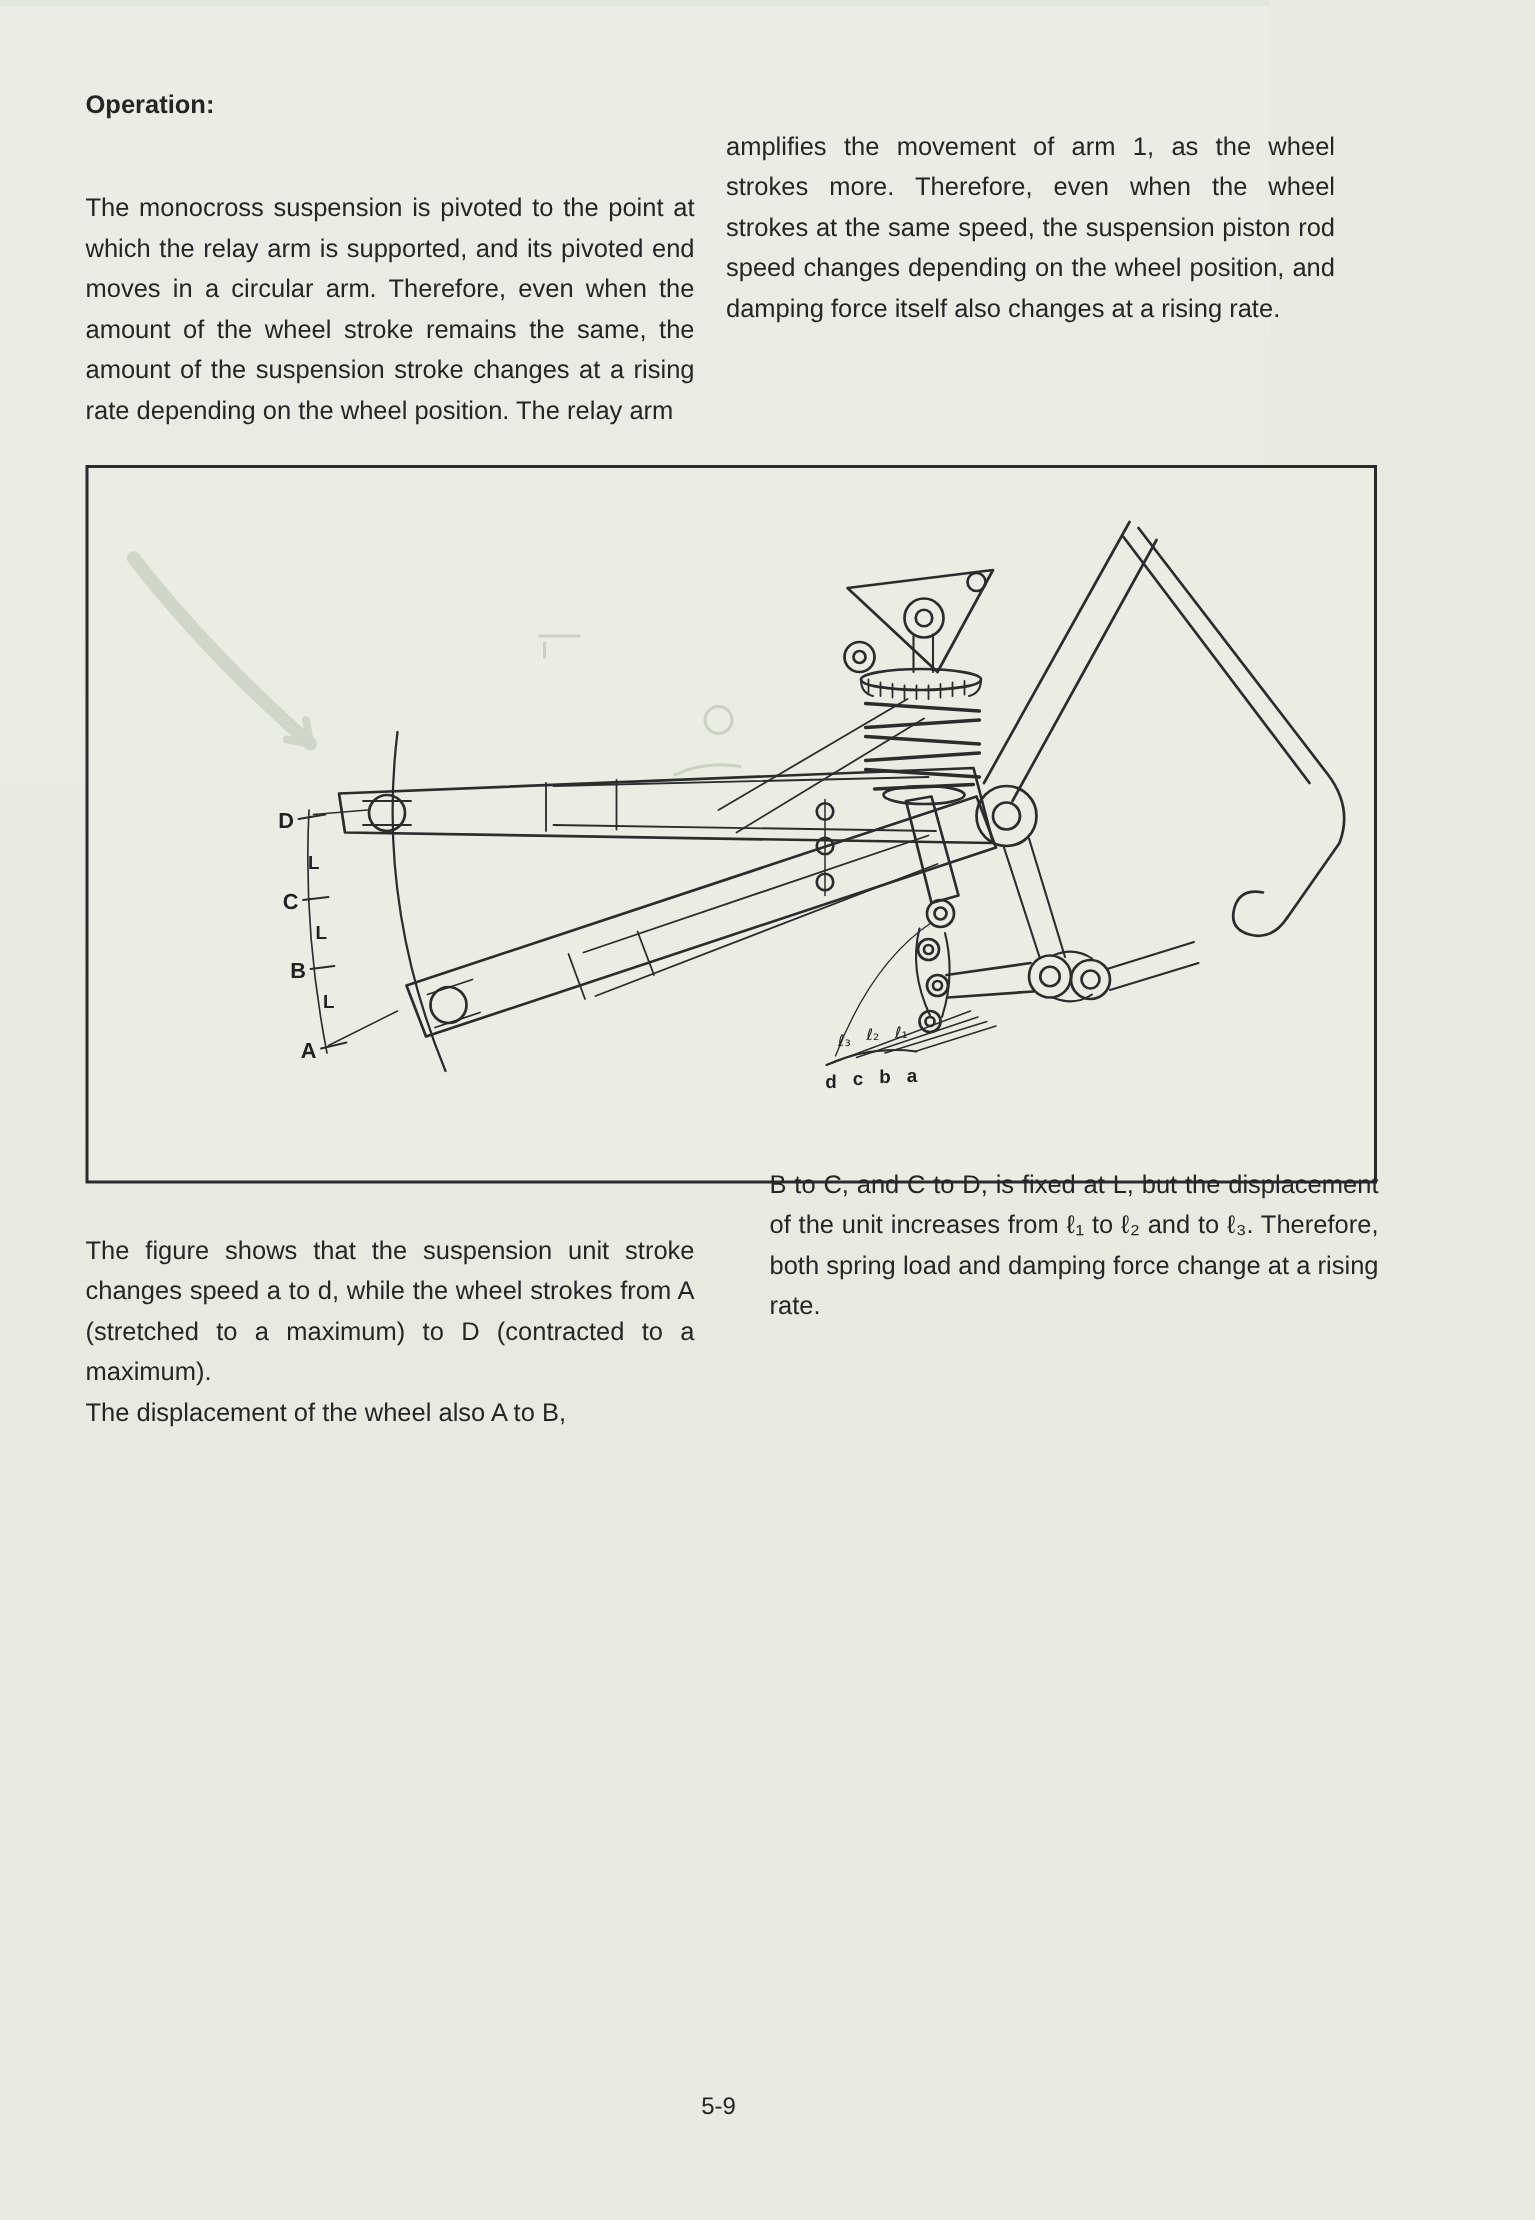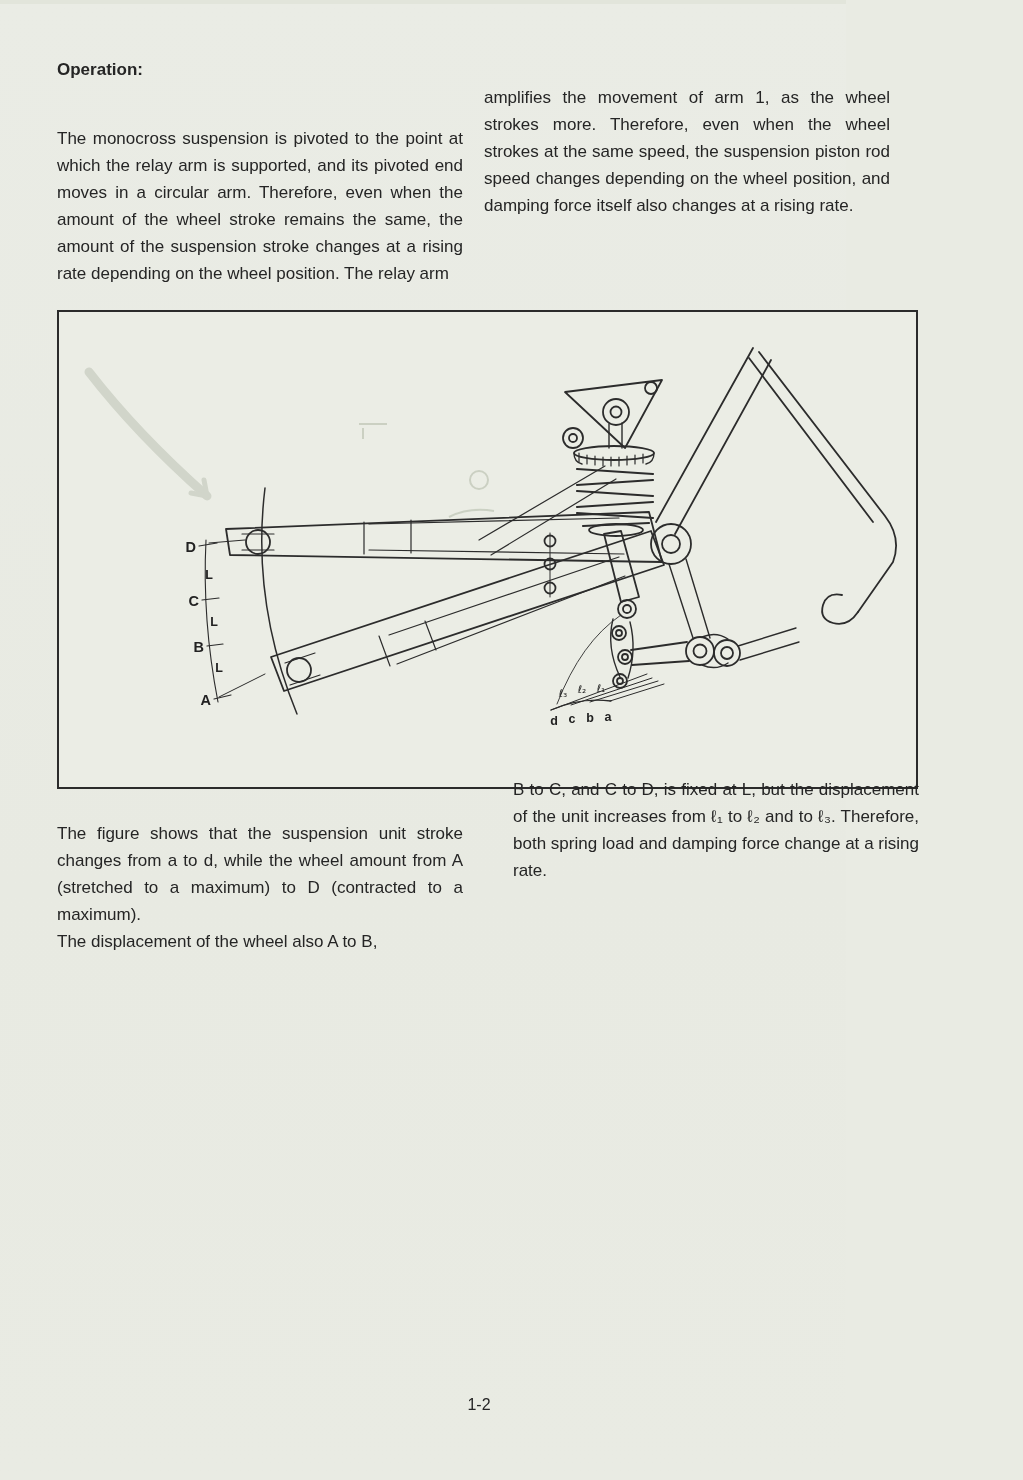--- a/index.html
+++ b/index.html
@@ -218,23 +218,23 @@
       <g>
         <text class="figletter" text-anchor="middle" x="495" y="413">d</text>
         <text class="figletter" text-anchor="middle" x="513" y="411">c</text>
         <text class="figletter" text-anchor="middle" x="531" y="410">b</text>
         <text class="figletter" text-anchor="middle" x="549" y="409">a</text>
       </g>
     </svg>
   </div>
 
   <div class="col" id="body-left">
-    <p>The figure shows that the suspension unit stroke changes from a to d, while the wheel amount from A (stretched to a maximum) to D (contracted to a maximum).</p>
+    <p>The figure shows that the suspension unit stroke changes speed a to d, while the wheel strokes from A (stretched to a maximum) to D (contracted to a maximum).</p>
     <p>The displacement of the wheel also A to B,</p>
   </div>
 
   <div class="col" id="body-right">
     <p>B to C, and C to D, is fixed at L, but the displacement of the unit increases from ℓ₁ to ℓ₂ and to ℓ₃. Therefore, both spring load and damping force change at a rising rate.</p>
   </div>
 
-  <div class="page-number">1-2</div>
+  <div class="page-number">5-9</div>
 
 </div>
 
 </body></html>

